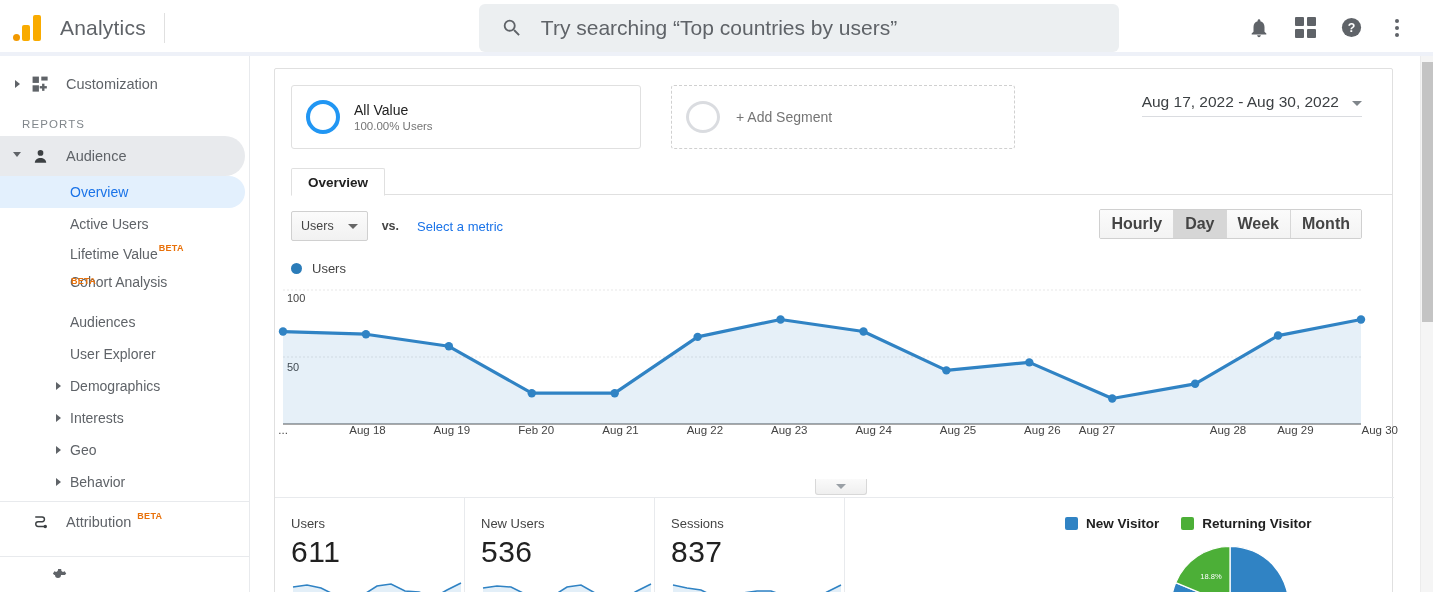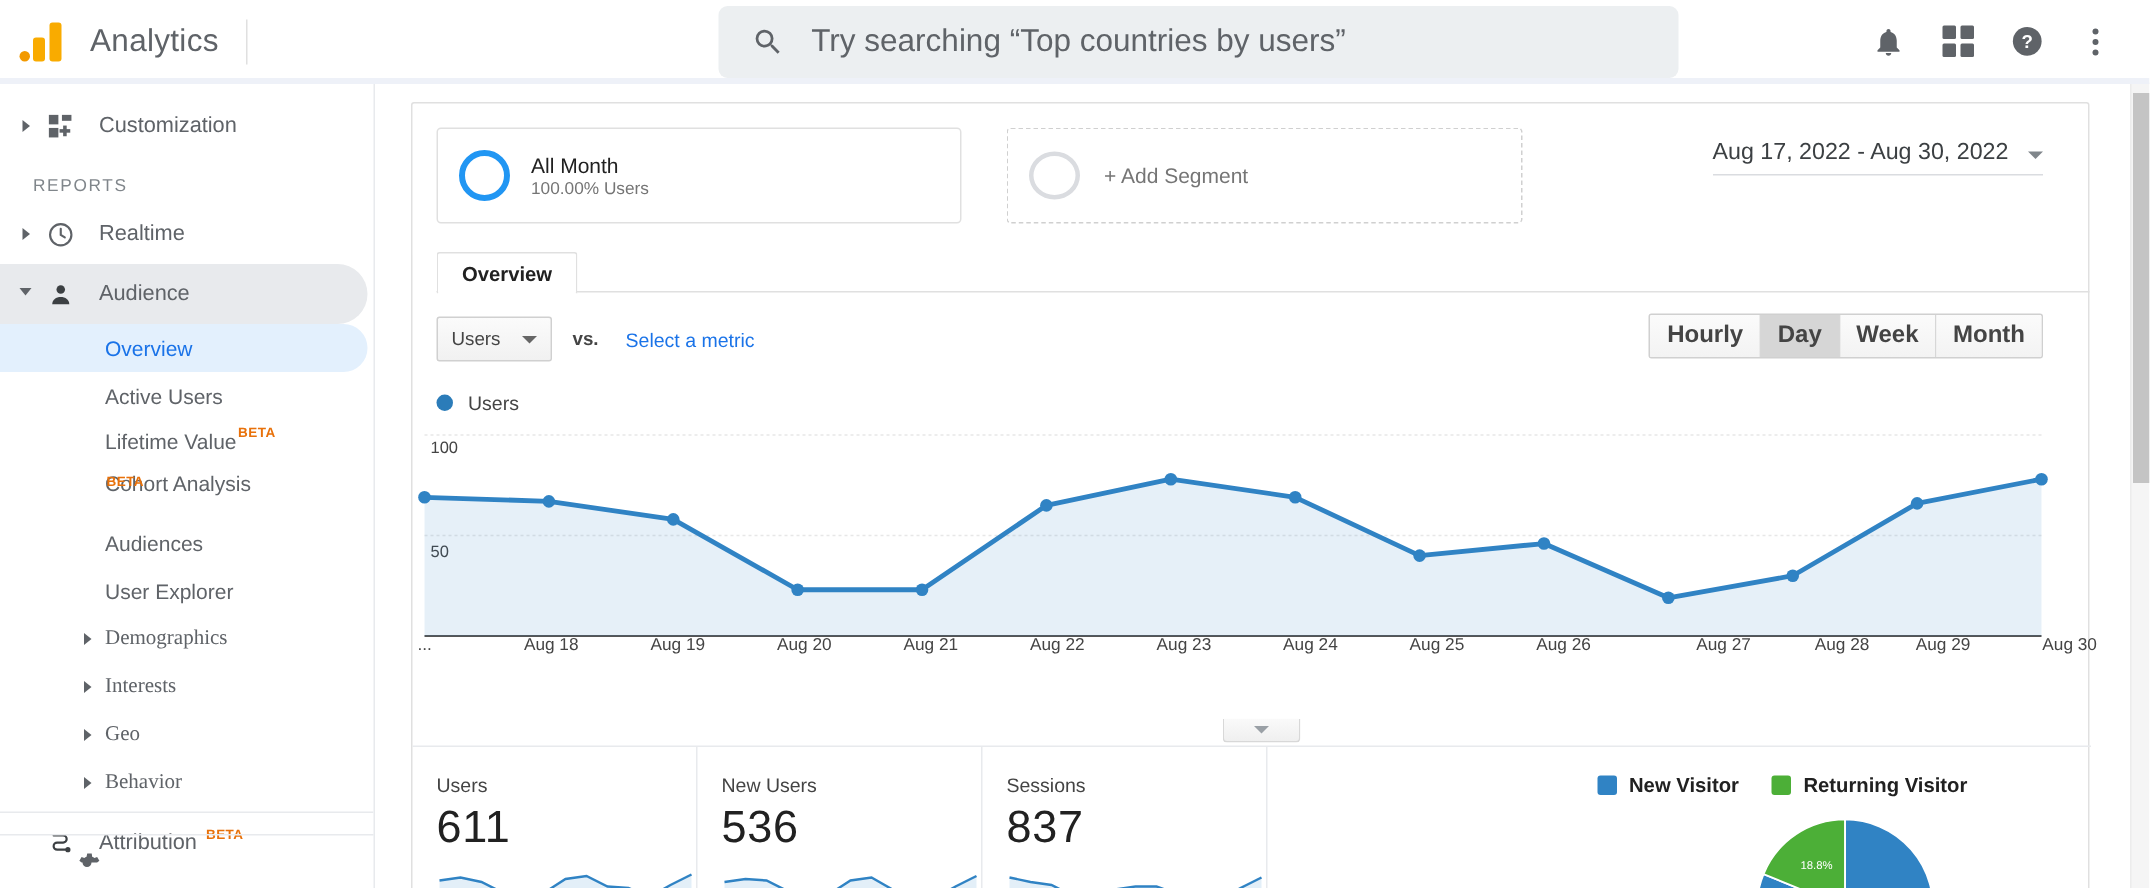--- a/index.html
+++ b/index.html
@@ -74,21 +74,21 @@
   .section-head {
     font-size: 11.5px; letter-spacing: 1.1px; color: #80868b;
     margin: 14px 0 6px 22px; font-weight: 500;
   }
   .sub-row {
     display: flex; align-items: center; height: 32px; padding-left: 70px;
     font-size: 14px; color: #5f6368; cursor: pointer; border-radius: 0 20px 20px 0;
     width: 245px; position: relative;
   }
   .sub-row.selected { background: #e3f0fd; color: #1a73e8; }
-  .sub-row.has-arrow { padding-left: 56px; font-family: Liberation Serif, serif; }
+  .sub-row.has-arrow { padding-left: 56px; }
   .sub-row .stri {
     width: 0; height: 0; border-left: 5px solid #5f6368;
     border-top: 4px solid transparent; border-bottom: 4px solid transparent;
     margin-right: 9px; flex: 0 0 5px;
   }
   .beta {
     color: #e8710a; font-size: 9px; font-weight: bold; letter-spacing: .3px;
     position: relative; top: -6px; margin-left: 1px;
   }
   .beta.below { top: 8px; position: absolute; left: 70px; }
@@ -279,32 +279,20 @@
           <rect x="2" y="13" width="8" height="8" fill="#5f6368"></rect>
           <rect x="14" y="11" width="3" height="9" fill="#5f6368"></rect>
           <rect x="11" y="14" width="9" height="3" fill="#5f6368"></rect>
         </svg>
     </div>
     <div class="nlabel">Customization</div>
   </div>
 
   <div class="section-head">REPORTS</div>
 
-  <div class="nav-row rounded">
-    <div class="arrow">
-        <div class="tri"></div>
-      </div>
-    <div class="nicon">
-      <svg width="19" height="19" viewBox="0 0 24 24">
-          <circle cx="12" cy="12" r="9" fill="none" stroke="#5f6368" stroke-width="1.8"></circle>
-          <path d="M12 7v5.2l3.4 2" fill="none" stroke="#5f6368" stroke-width="1.8" stroke-linecap="round"></path>
-        </svg>
-    </div>
-    <div class="nlabel">Realtime</div>
-  </div>
 
   <div class="nav-row rounded active-parent">
     <div class="arrow">
         <div class="tri down"></div>
       </div>
     <div class="nicon">
       <svg width="19" height="19" viewBox="0 0 24 24">
           <circle cx="12" cy="7.5" r="3.6" fill="#3c4043"></circle>
           <path d="M4.8 20c0-4 3.3-6.2 7.2-6.2s7.2 2.2 7.2 6.2z" fill="#3c4043"></path>
         </svg>
@@ -372,21 +360,21 @@
   </div>
 </div>
 
 <div class="main">
   <div class="content-card">
 
     <div class="segment-row">
       <div class="seg-box">
         <div class="seg-ring"></div>
         <div class="seg-text">
-          <div class="seg-title">All Month</div>
+          <div class="seg-title">All Value</div>
           <div class="seg-sub">100.00% Users</div>
         </div>
       </div>
       <div class="seg-box dashed">
         <div class="seg-ring grey"></div>
         <div class="seg-add">+ Add Segment</div>
       </div>
     </div>
 
     <div class="daterange">
@@ -450,28 +438,28 @@
           <circle cx="754.3076923076923" cy="80.36" r="4.2" fill="#3083c4"></circle>
           <circle cx="837.2307692307693" cy="116.53999999999999" r="4.2" fill="#3083c4"></circle>
           <circle cx="920.1538461538462" cy="101.80000000000001" r="4.2" fill="#3083c4"></circle>
           <circle cx="1003.0769230769231" cy="53.56" r="4.2" fill="#3083c4"></circle>
           <circle cx="1086" cy="37.47999999999999" r="4.2" fill="#3083c4"></circle>
         </svg>
       <div class="xticks" id="xticks">
           <div class="xtick" style="left: 8.13818px;">...</div>
           <div class="xtick" style="left: 92.4936px;">Aug 18</div>
           <div class="xtick" style="left: 176.849px;">Aug 19</div>
-          <div class="xtick" style="left: 261.204px;">Aug 20</div>
+          <div class="xtick" style="left: 261.204px;">Feb 20</div>
           <div class="xtick" style="left: 345.56px;">Aug 21</div>
           <div class="xtick" style="left: 429.915px;">Aug 22</div>
           <div class="xtick" style="left: 514.27px;">Aug 23</div>
           <div class="xtick" style="left: 598.626px;">Aug 24</div>
           <div class="xtick" style="left: 682.981px;">Aug 25</div>
           <div class="xtick" style="left: 767.337px;">Aug 26</div>
-          <div class="xtick" style="left: 874px;">Aug 27</div>
+          <div class="xtick" style="left: 822px;">Aug 27</div>
           <div class="xtick" style="left: 953px;">Aug 28</div>
           <div class="xtick" style="left: 1020.4px;">Aug 29</div>
           <div class="xtick" style="left: 1104.76px;">Aug 30</div>
         </div>
     </div>
 
     <div class="collapse-handle">
       <div class="caret"></div>
     </div>
 

